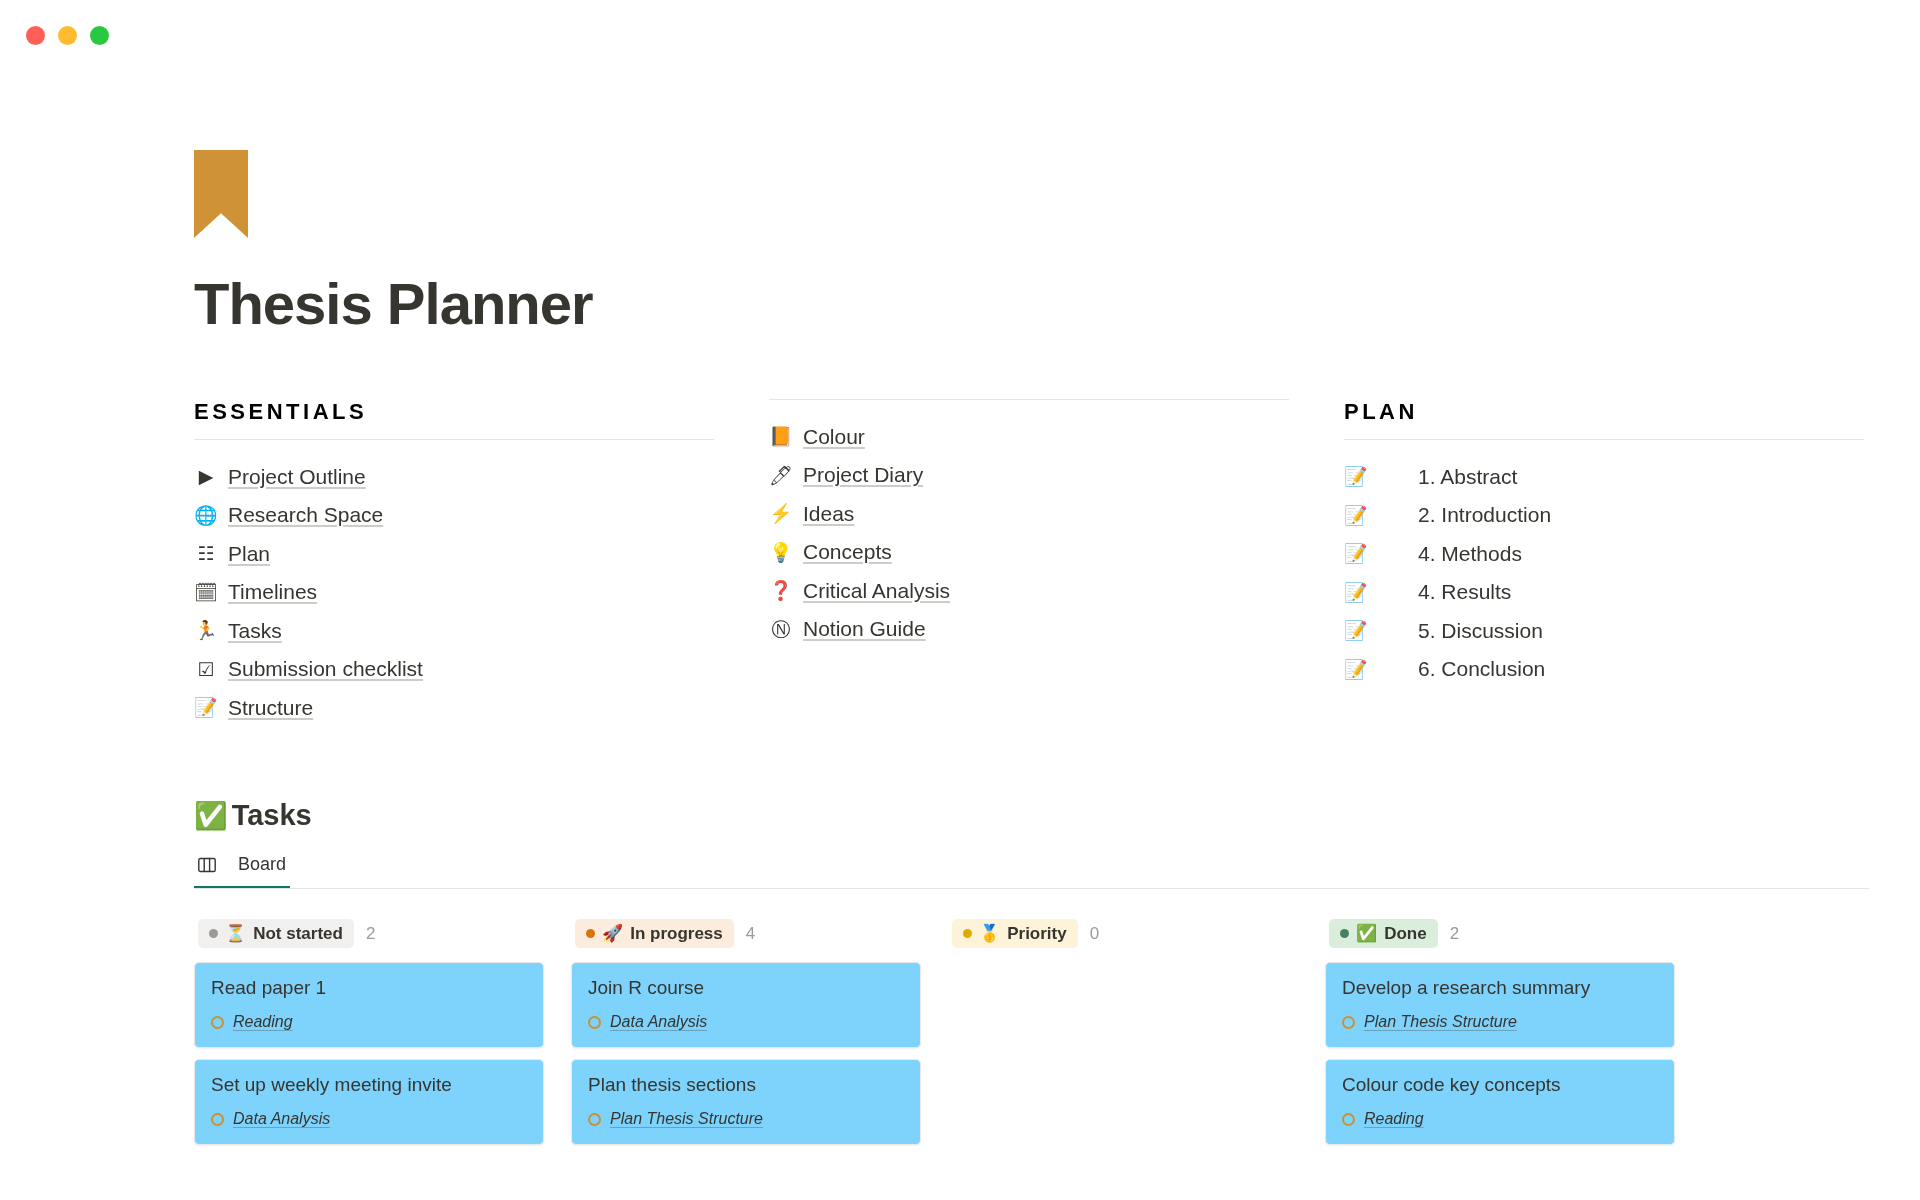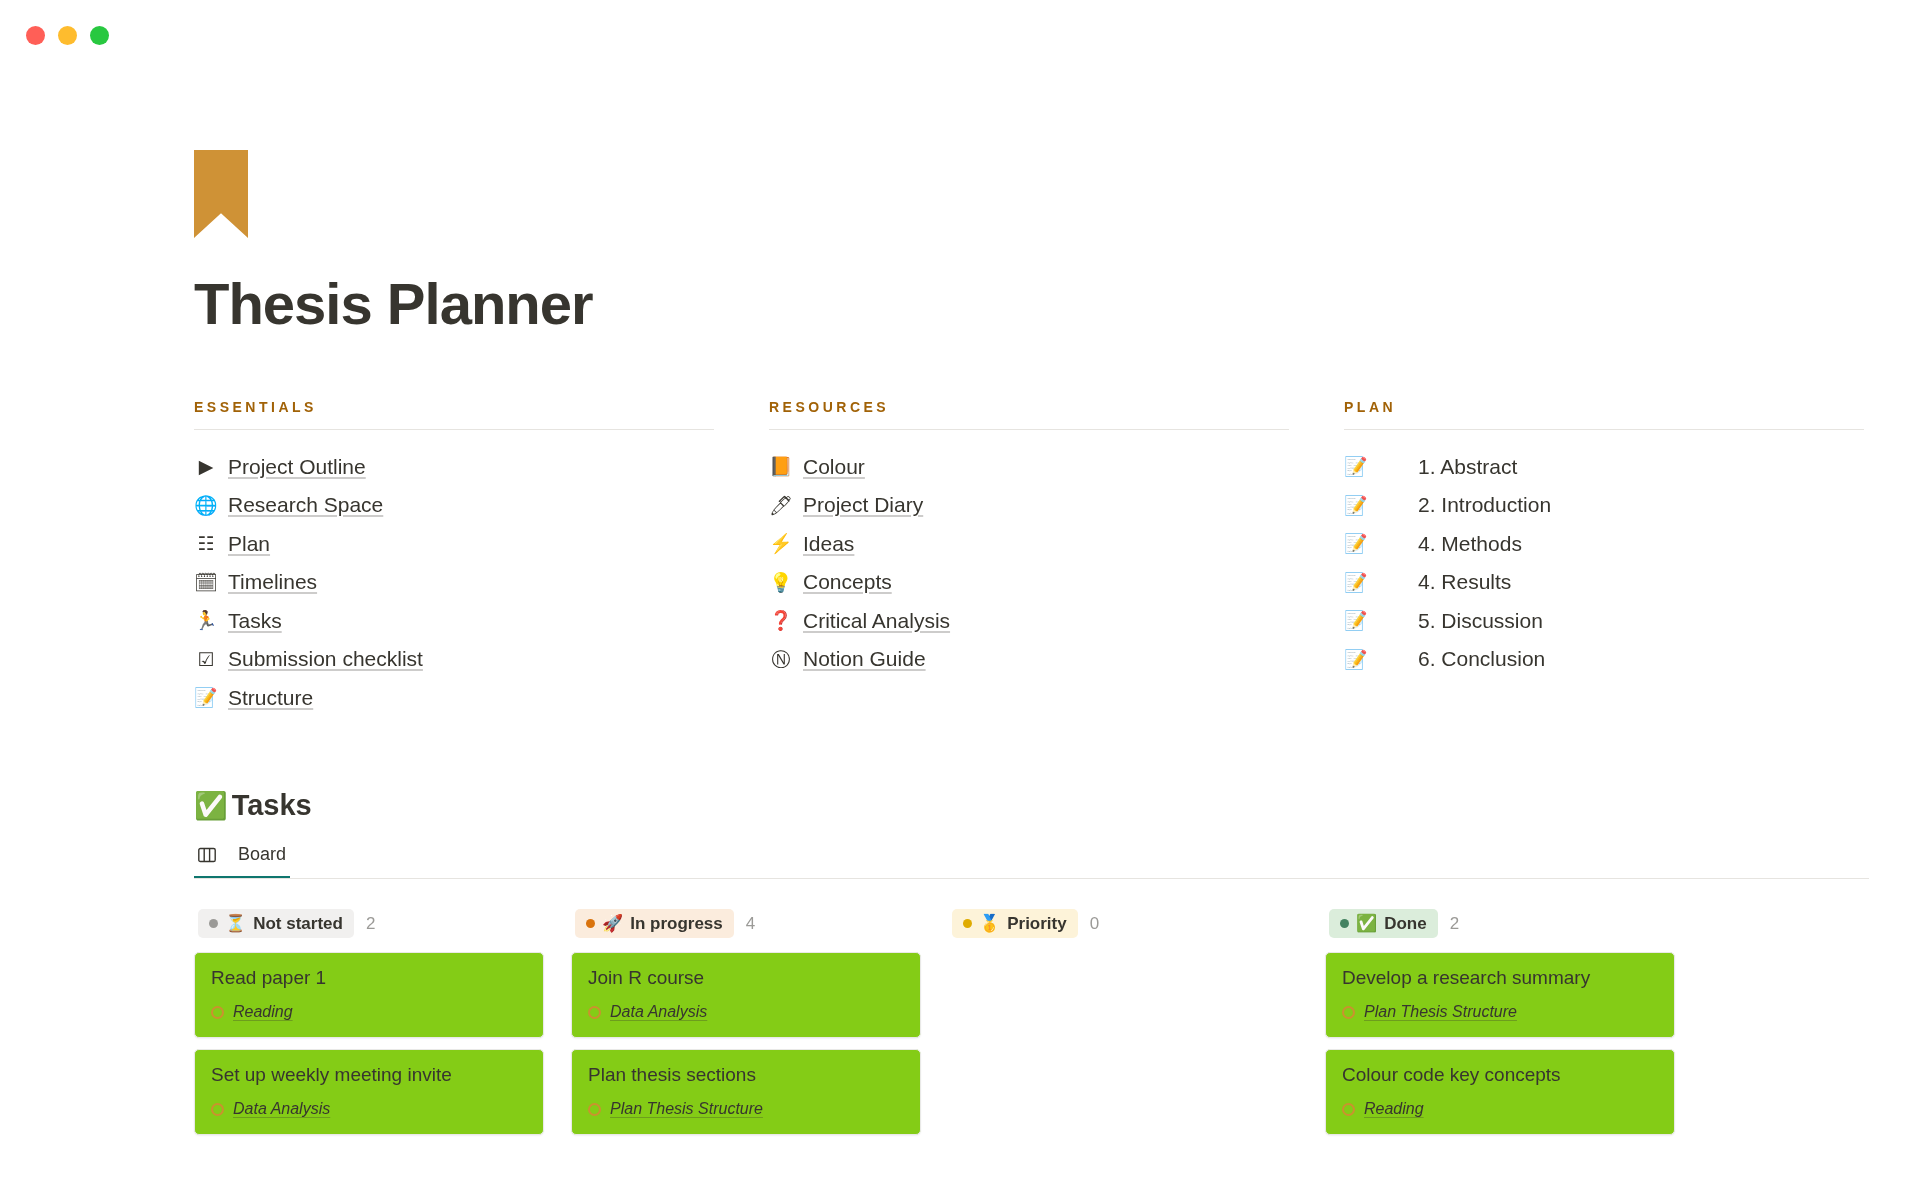--- a/index.html
+++ b/index.html
@@ -55,24 +55,24 @@
 
   .columns {
     display: flex;
     gap: 0;
     margin-left: 24px;
   }
   .col { width: 575px; padding-right: 55px; }
   .col:last-child { padding-right: 0; }
 
   .col-header {
-    font-size: 14px;
+    font-size: 22px;
     font-weight: bold;
     letter-spacing: 3.5px;
-    color: #a16207;
+    color: #000000;
     text-transform: uppercase;
     margin: 0 0 14px 0;
   }
   .divider {
     height: 1px;
     background: #e6e4e0;
     margin-bottom: 18px;
     width: 100%;
   }
   .col:nth-child(1) .divider { width: 520px; }
@@ -158,21 +158,21 @@
     font-size: 17px;
     color: #9b9a97;
     margin-left: 12px;
   }
   .col-head-row {
     display: flex; align-items: center;
     padding: 6px 4px 14px 4px;
   }
 
   .card {
-    background: #84cc16;
+    background: #7dd3fc;
     border: 1px solid #e9e9e7;
     border-radius: 5px;
     box-shadow: 0 1px 2px rgba(15,15,15,0.06);
     padding: 14px 16px 16px 16px;
     margin-bottom: 11px;
   }
   .card-title {
     font-size: 19px;
     margin-bottom: 14px;
     color: #37352f;
@@ -241,21 +241,20 @@
           <span class="emoji">☑</span>
           <span class="label">Submission checklist</span>
         </div>
         <div class="link-row">
           <span class="emoji">📝</span>
           <span class="label">Structure</span>
         </div>
       </div>
 
       <div class="col resources">
-        <div class="col-header">RESOURCES</div>
         <div class="divider"></div>
         <div class="link-row">
           <span class="emoji">📙</span>
           <span class="label">Colour</span>
         </div>
         <div class="link-row">
           <span class="emoji">🖊</span>
           <span class="label">Project Diary</span>
         </div>
         <div class="link-row">

